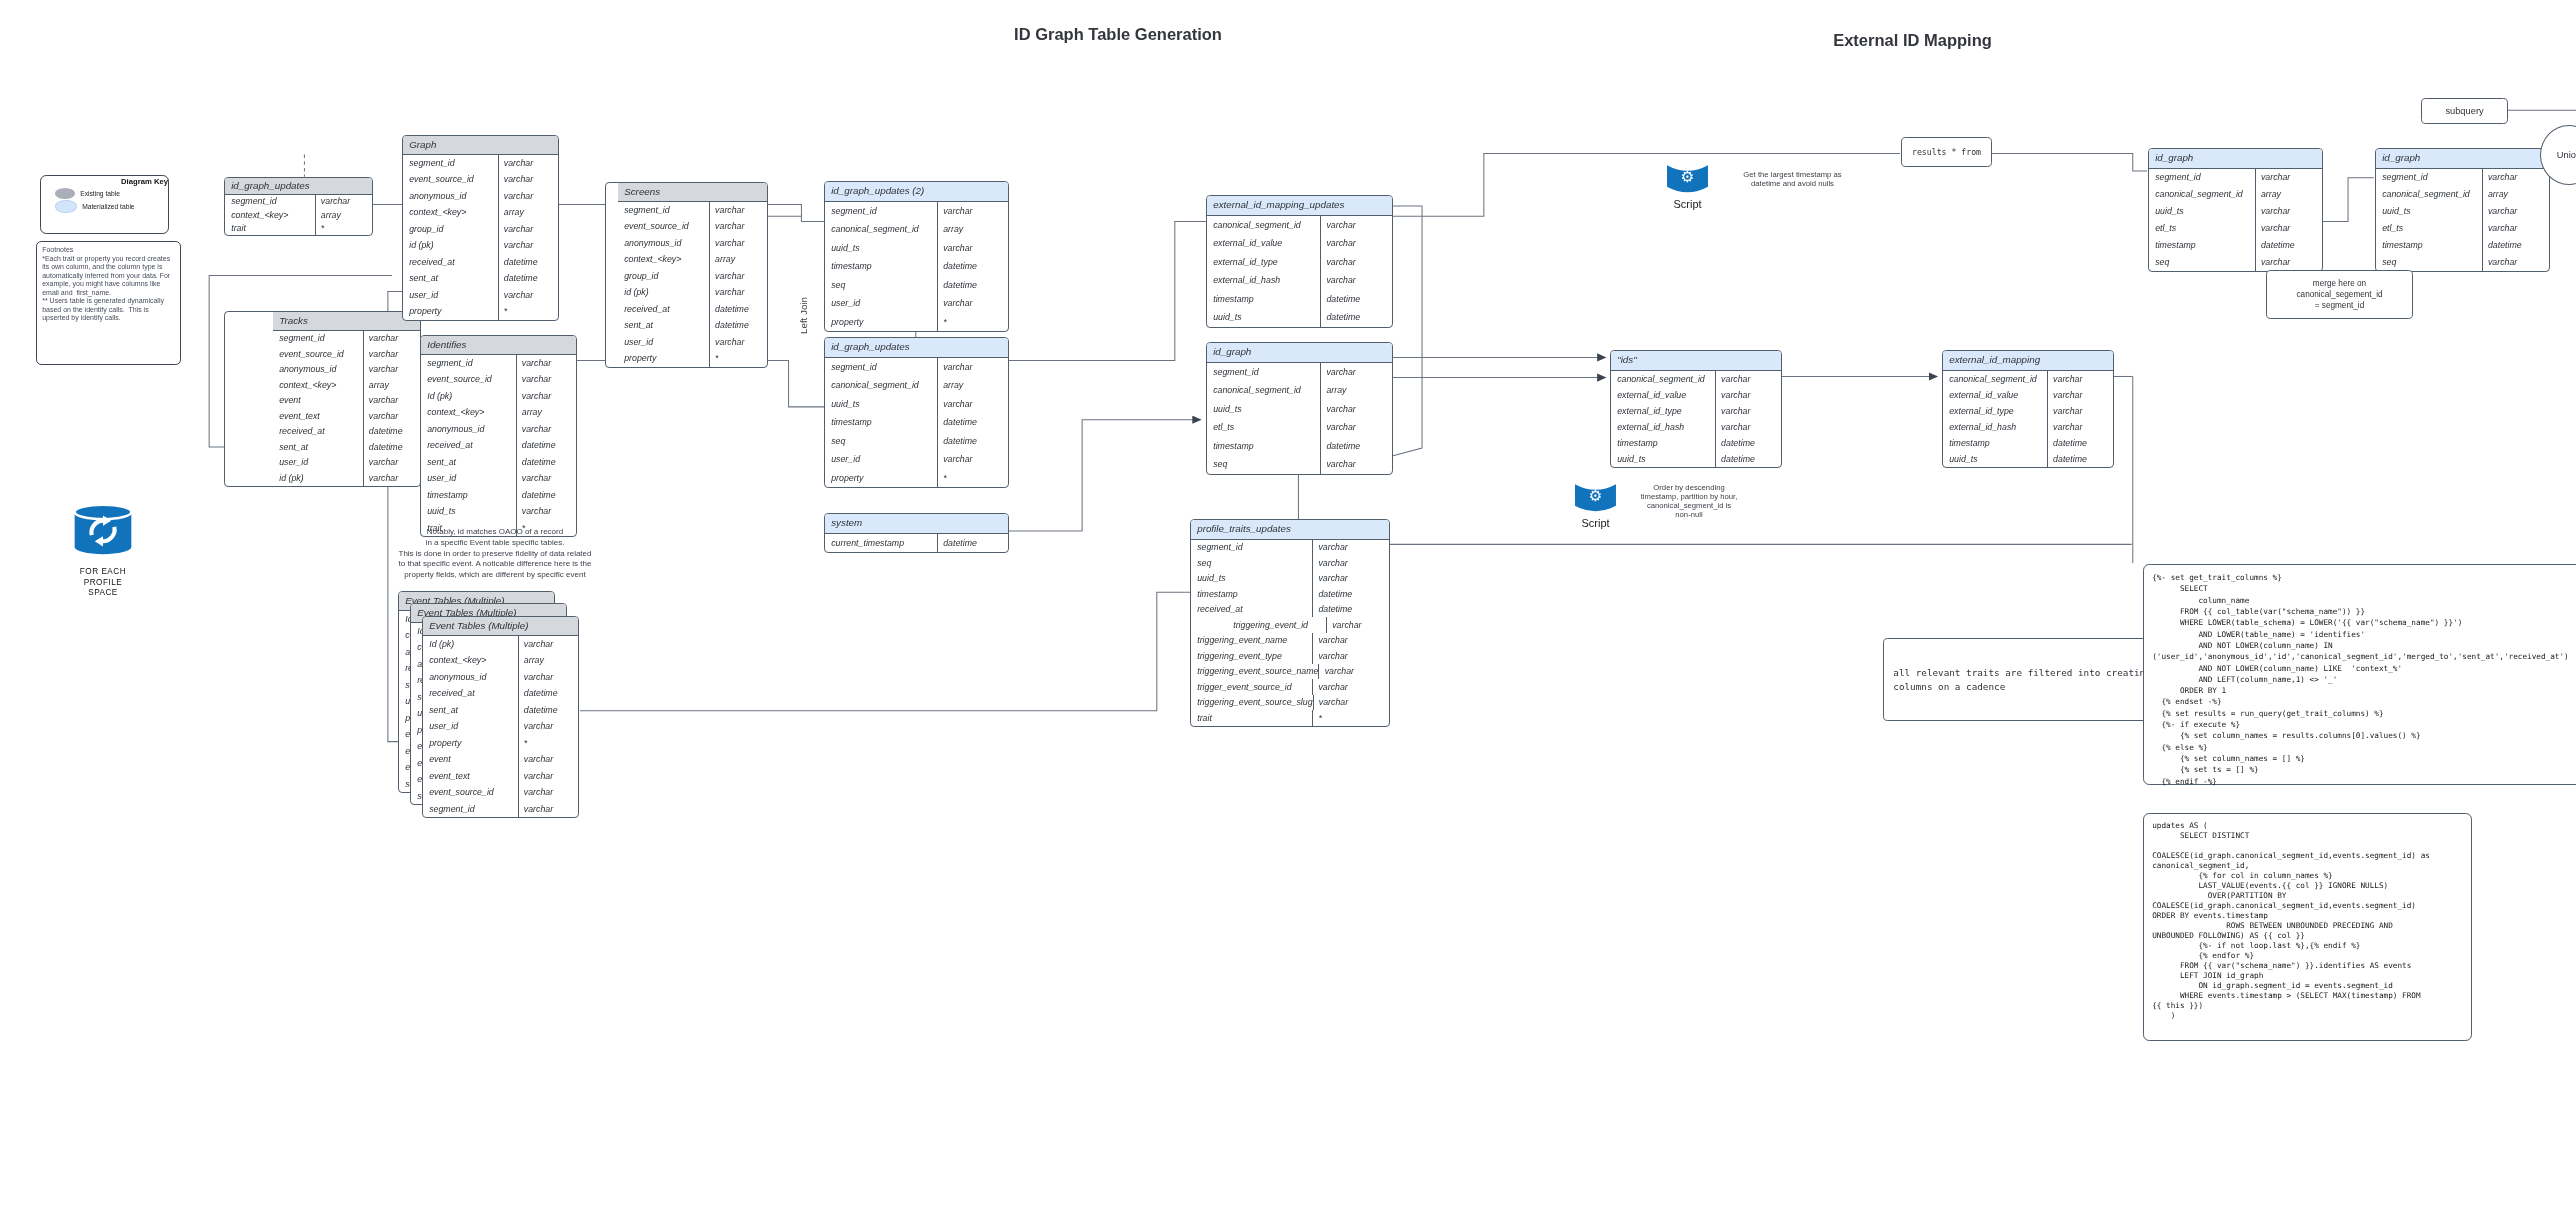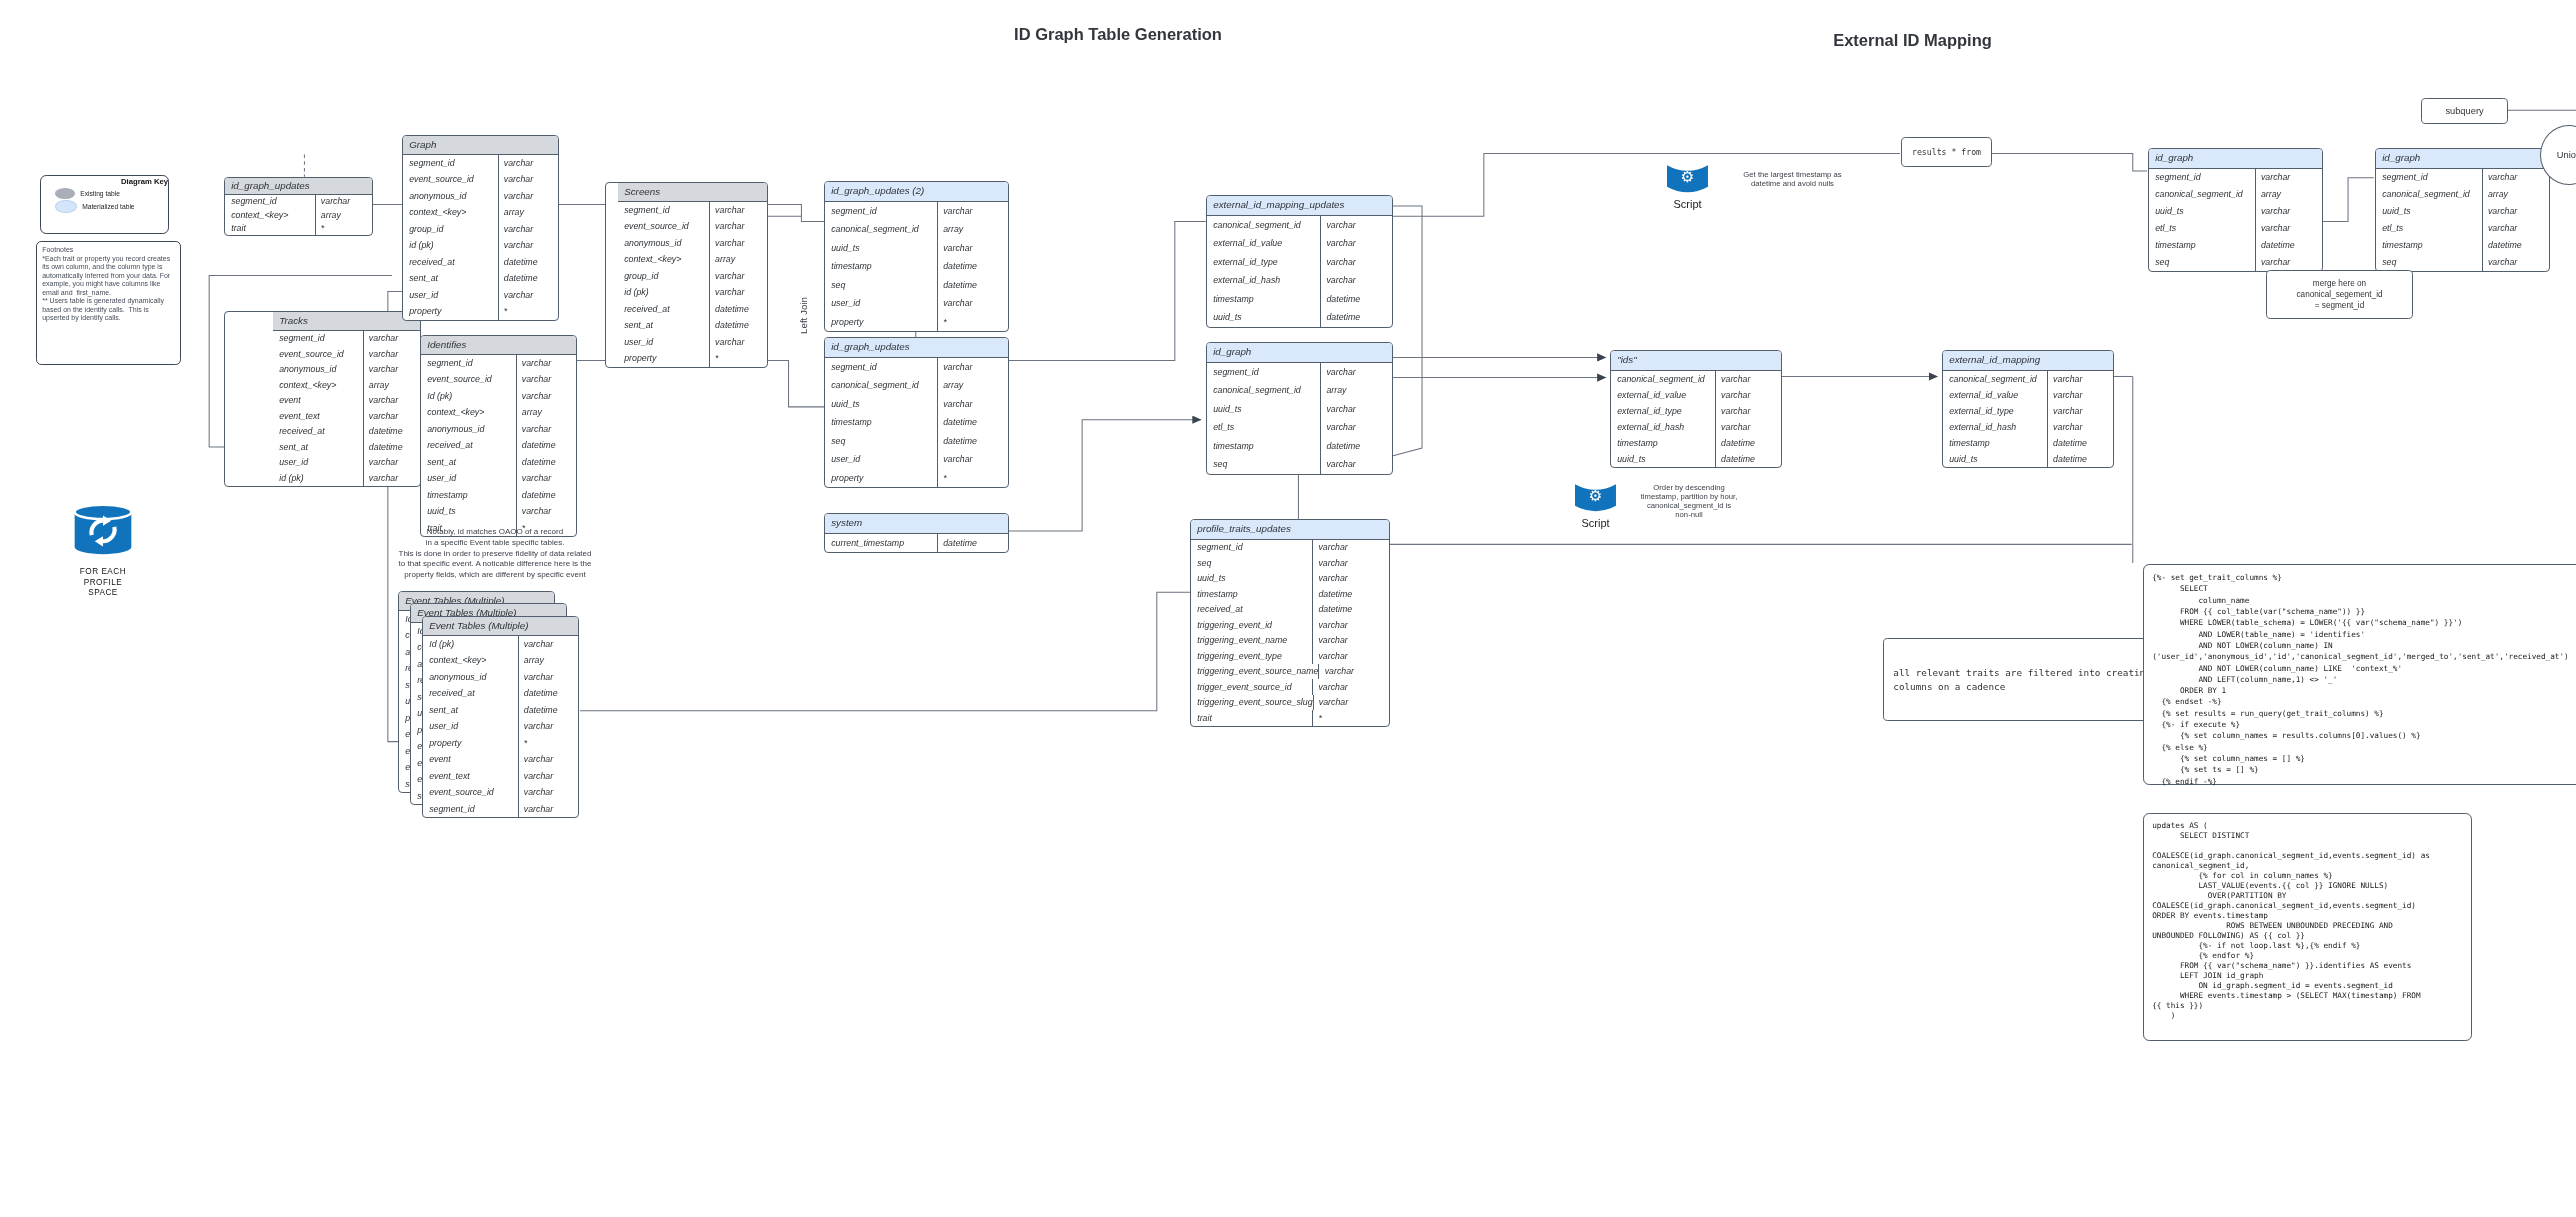--- a/index.html
+++ b/index.html
@@ -708,21 +708,21 @@
           <span class="ty">varchar</span>
         </div>
         <div class="row" style="height: 15.5px;">
           <span class="f">timestamp</span>
           <span class="ty">datetime</span>
         </div>
         <div class="row" style="height: 15.5px;">
           <span class="f">received_at</span>
           <span class="ty">datetime</span>
         </div>
-        <div class="row" style="height: 15.5px;">
+        <div class="row" style="height: 15.5px; margin-left: 36px;">
           <span class="f">triggering_event_id</span>
           <span class="ty">varchar</span>
         </div>
         <div class="row" style="height: 15.5px;">
           <span class="f">triggering_event_name</span>
           <span class="ty">varchar</span>
         </div>
         <div class="row" style="height: 15.5px;">
           <span class="f">triggering_event_type</span>
           <span class="ty">varchar</span>

